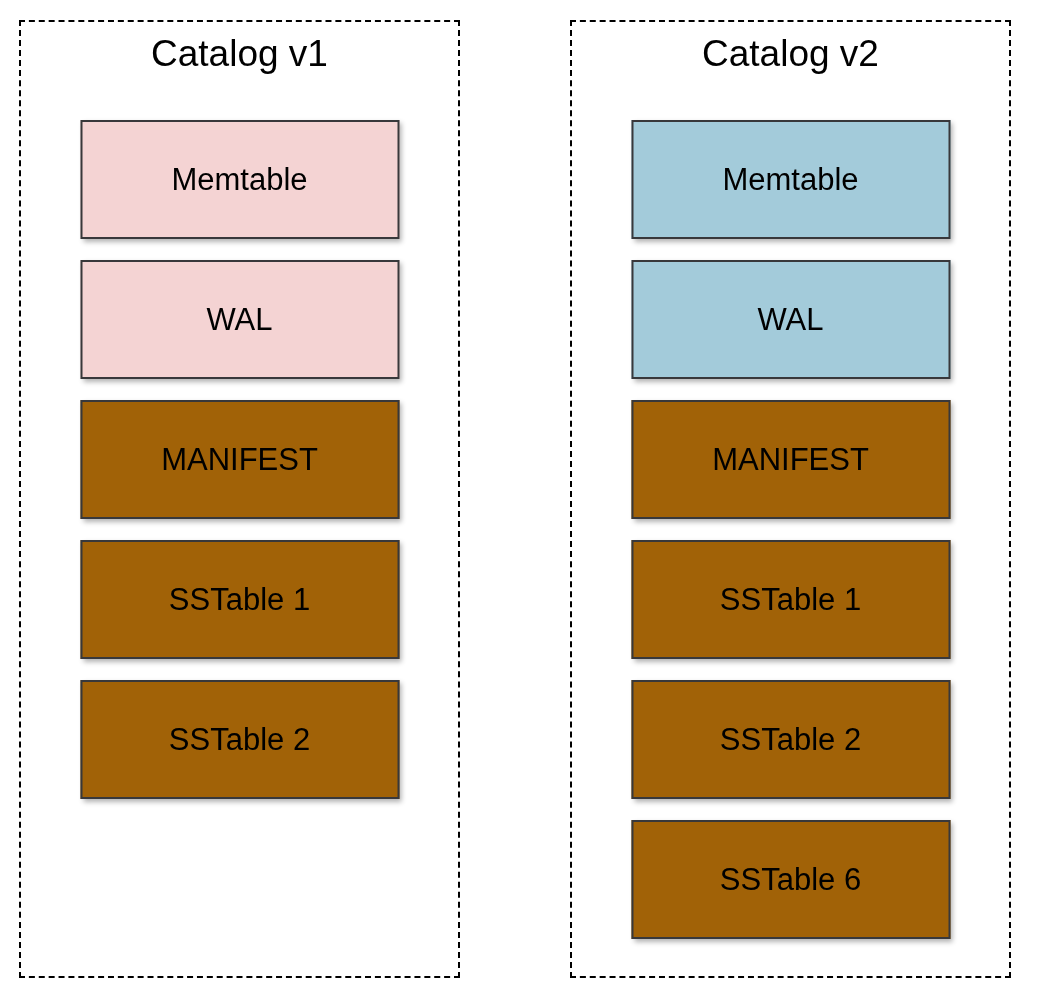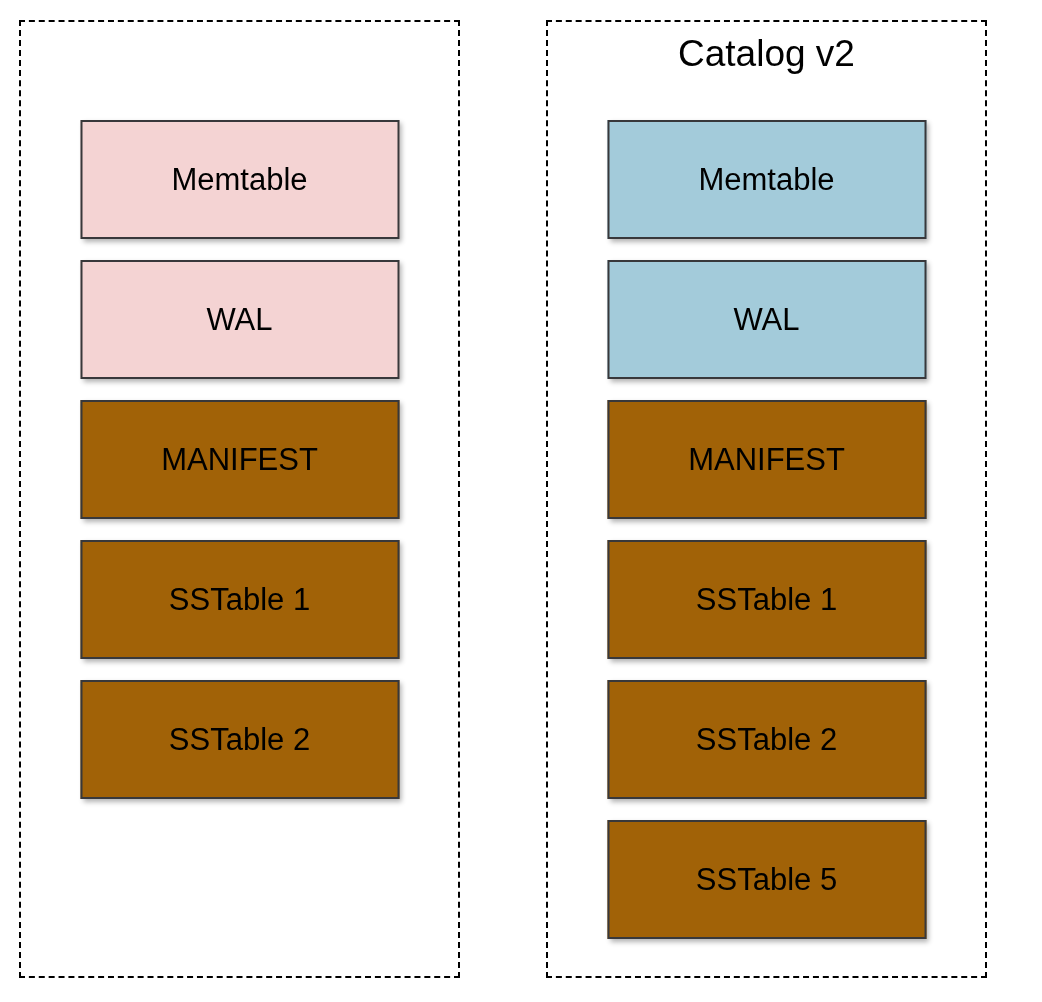--- a/index.html
+++ b/index.html
@@ -14,21 +14,21 @@
   .catalog {
     position: absolute;
     top: 20px;
     width: 437px;
     height: 954px;
     border: 2px dashed #000000;
     background: #ffffff;
     box-sizing: content-box;
   }
   .catalog.v1 { left: 19px; }
-  .catalog.v2 { left: 546px; }
+  .catalog.v2 { left: 570px; }
   .catalog-title {
     position: absolute;
     top: 10px;
     left: 0;
     right: 0;
     text-align: center;
     font-size: 37px;
     line-height: 1.2;
     color: #000000;
     white-space: nowrap;
@@ -60,20 +60,21 @@
     color: #000000;
     white-space: nowrap;
   }
 </style>
 </head>
 <body>
 
 <div class="canvas">
 
   <section class="catalog v1">
+    <div class="catalog-title">Catalog v1</div>
     <div class="box-stack">
       <div class="node" style="background-color: rgb(244, 211, 211);">
         <span class="node-label">Memtable</span>
       </div>
       <div class="node" style="background-color: rgb(244, 211, 211);">
         <span class="node-label">WAL</span>
       </div>
       <div class="node">
         <span class="node-label">MANIFEST</span>
       </div>
@@ -98,18 +99,18 @@
       <div class="node">
         <span class="node-label">MANIFEST</span>
       </div>
       <div class="node">
         <span class="node-label">SSTable 1</span>
       </div>
       <div class="node">
         <span class="node-label">SSTable 2</span>
       </div>
       <div class="node">
-        <span class="node-label">SSTable 5</span>
+        <span class="node-label">SSTable 6</span>
       </div>
     </div>
   </section>
 
 </div>
 
 </body></html>

